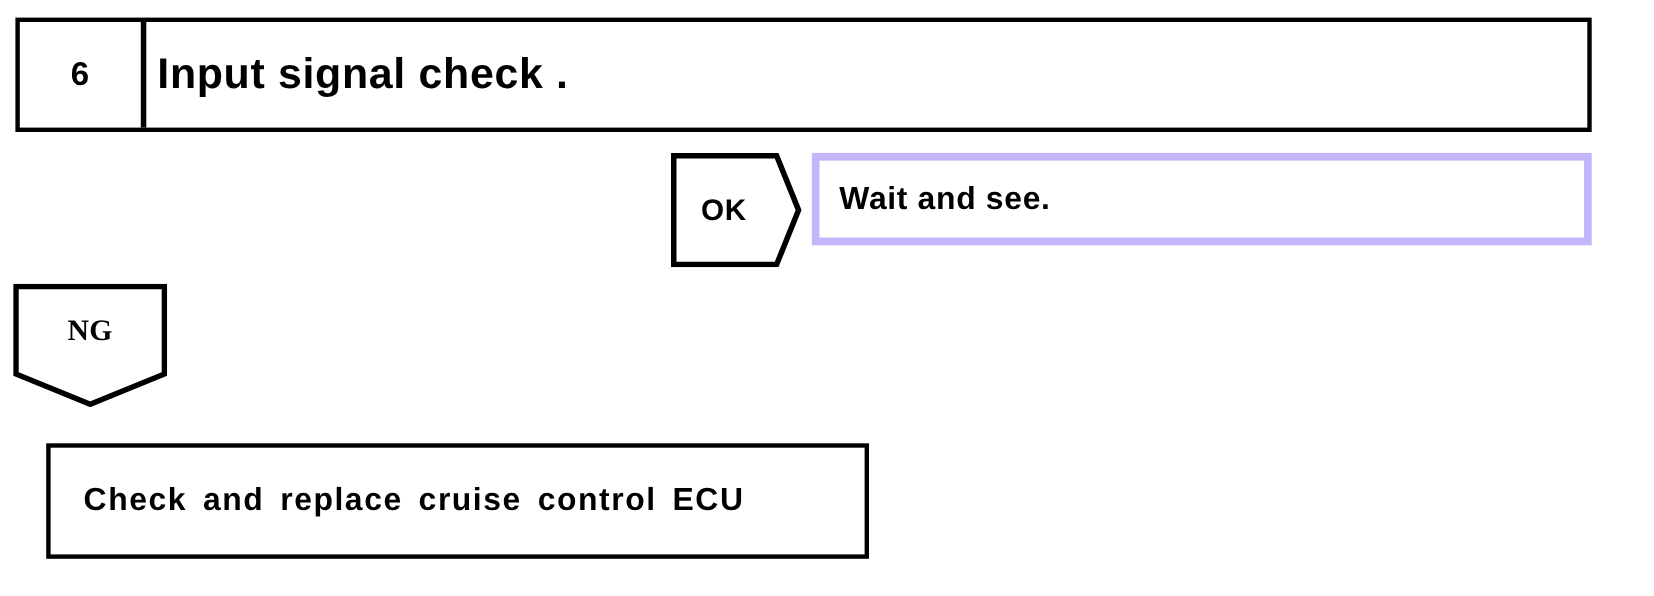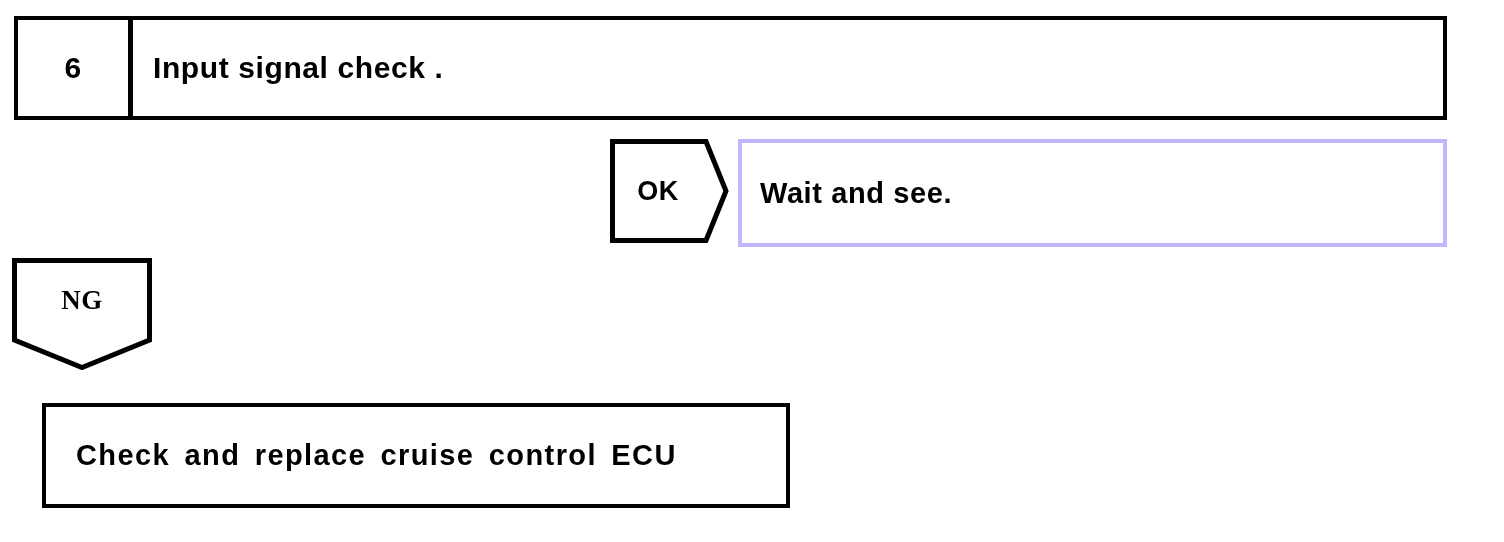--- a/index.html
+++ b/index.html
@@ -55,24 +55,23 @@
     font-weight: bold;
     letter-spacing: 0.5px;
   }
   .step-text {
     position: absolute;
     left: 125px;
     top: 0;
     height: 100%;
     display: flex;
     align-items: center;
-    font-size: 30px;
+    font-size: 39px;
     font-weight: bold;
     letter-spacing: 0.6px;
-    margin-left: 10px;
   }
 
   
   .branch-ok {
     position: absolute;
     left: 610px;
     top: 139px;
     width: 119px;
     height: 104px;
   }
@@ -96,23 +95,23 @@
     font-weight: bold;
     letter-spacing: 0.5px;
   }
 
   
   .result-box {
     position: absolute;
     left: 738px;
     top: 139px;
     width: 709px;
-    height: 108px;
+    height: 84px;
     box-sizing: border-box;
-    border: 4px solid #c4b5fd;
+    border: 7px solid #c4b5fd;
     background: #fff;
   }
   .result-text {
     position: absolute;
     left: 18px;
     top: 0;
     height: 100%;
     display: flex;
     align-items: center;
     font-size: 29px;

